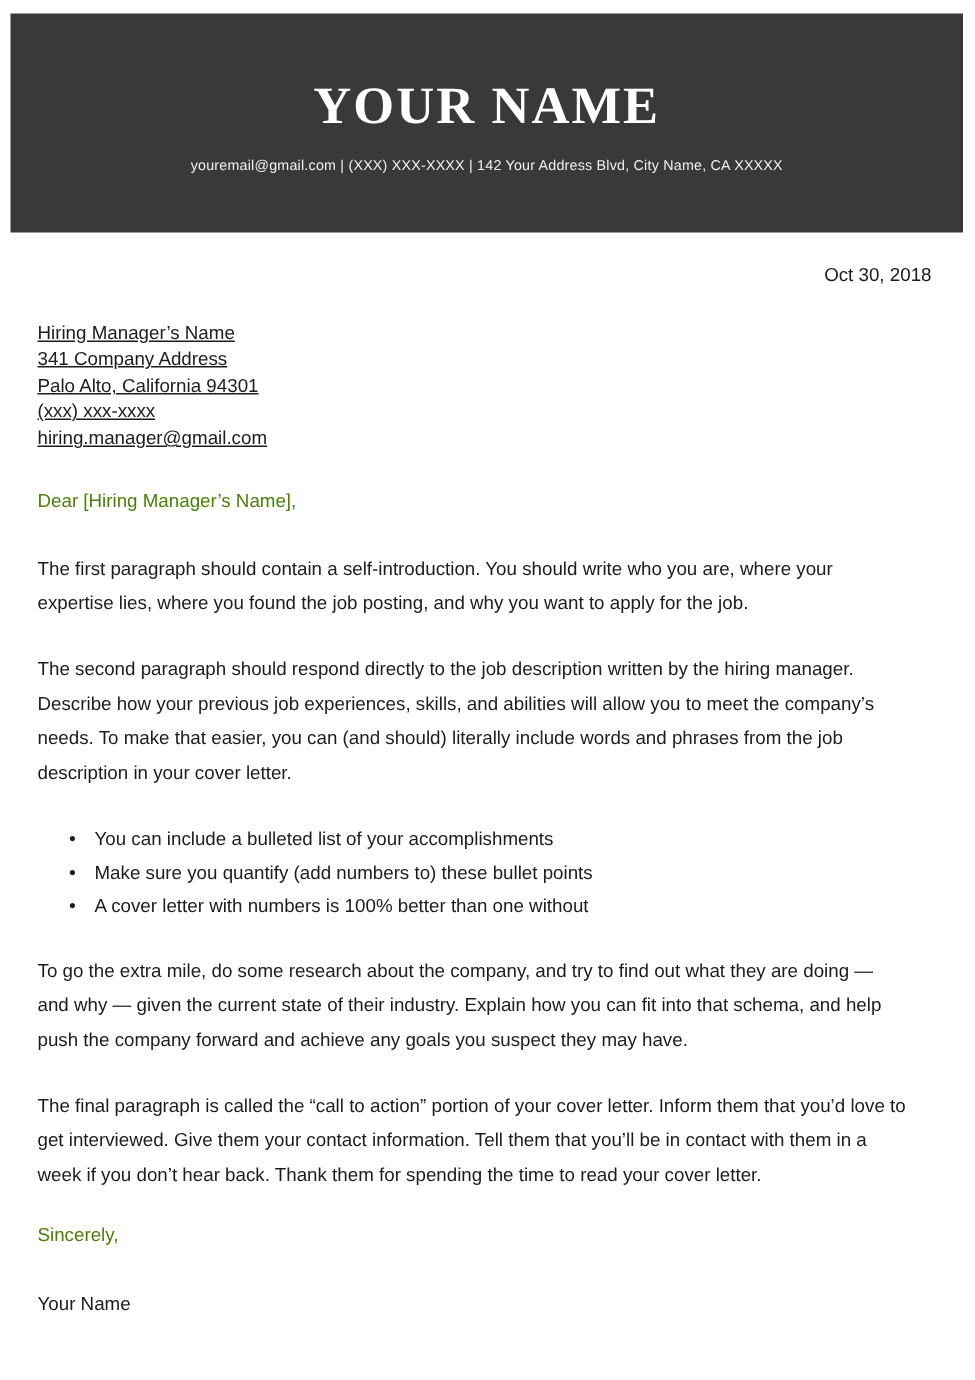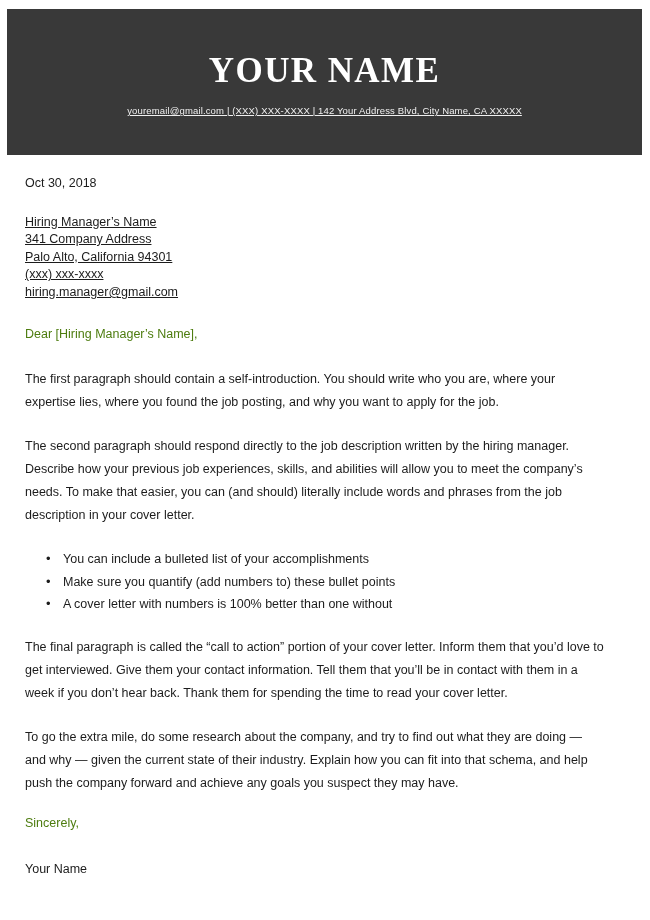--- a/index.html
+++ b/index.html
@@ -51,36 +51,36 @@
   }
   .header-contact {
     font-family: "Liberation Sans", sans-serif;
     font-size: 9.5px;
     color: #f0f0f0;
     letter-spacing: 0.15px;
     text-align: center;
     line-height: 1.2;
     margin: 0;
     white-space: nowrap;
-    text-decoration: underline;
   }
 
   
   .letter {
     position: absolute;
     left: 25px;
     top: 176px;
     width: 596px;
   }
 
   .date-line {
     font-size: 12.5px;
     line-height: 1.25;
     color: #1c1c1c;
     margin: 0 0 22px 0;
+    text-align: right;
   }
 
   .recipient-block {
     margin: 0 0 25px 0;
     text-decoration: underline;
   }
   .recipient-line {
     font-size: 12.5px;
     line-height: 17.6px;
     color: #1c1c1c;
@@ -173,21 +173,21 @@
       <li class="bullet-item">
         <span class="bullet-dot">•</span>
         <span>Make sure you quantify (add numbers to) these bullet points</span>
       </li>
       <li class="bullet-item">
         <span class="bullet-dot">•</span>
         <span>A cover letter with numbers is 100% better than one without</span>
       </li>
     </ul>
 
+    <p class="para">To go the extra mile, do some research about the company, and try to find out what they are doing — and why — given the current state of their industry. Explain how you can fit into that schema, and help push the company forward and achieve any goals you suspect they may have.</p>
     <p class="para">The final paragraph is called the “call to action” portion of your cover letter. Inform them that you’d love to get interviewed. Give them your contact information. Tell them that you’ll be in contact with them in a week if you don’t hear back. Thank them for spending the time to read your cover letter.</p>
-    <p class="para">To go the extra mile, do some research about the company, and try to find out what they are doing — and why — given the current state of their industry. Explain how you can fit into that schema, and help push the company forward and achieve any goals you suspect they may have.</p>
 
     <div class="closing">Sincerely,</div>
 
     <div class="signature-name">Your Name</div>
 
   </div>
 </div>
 
 </body></html>

